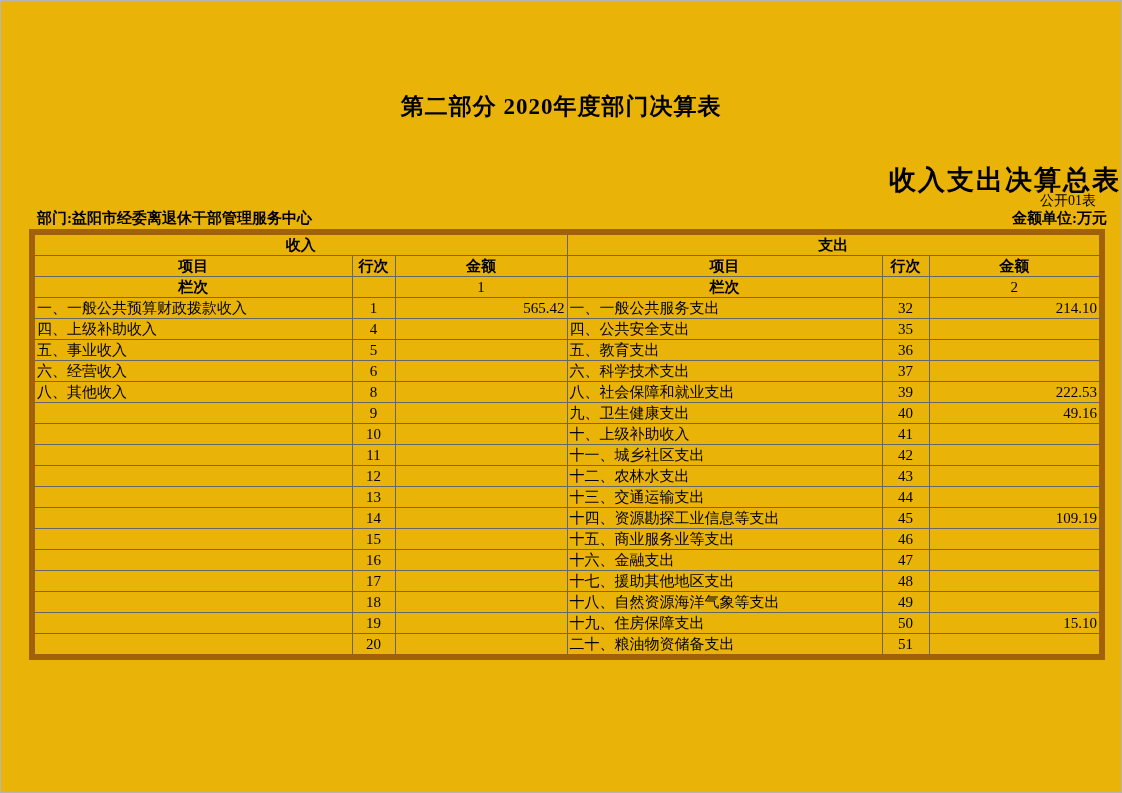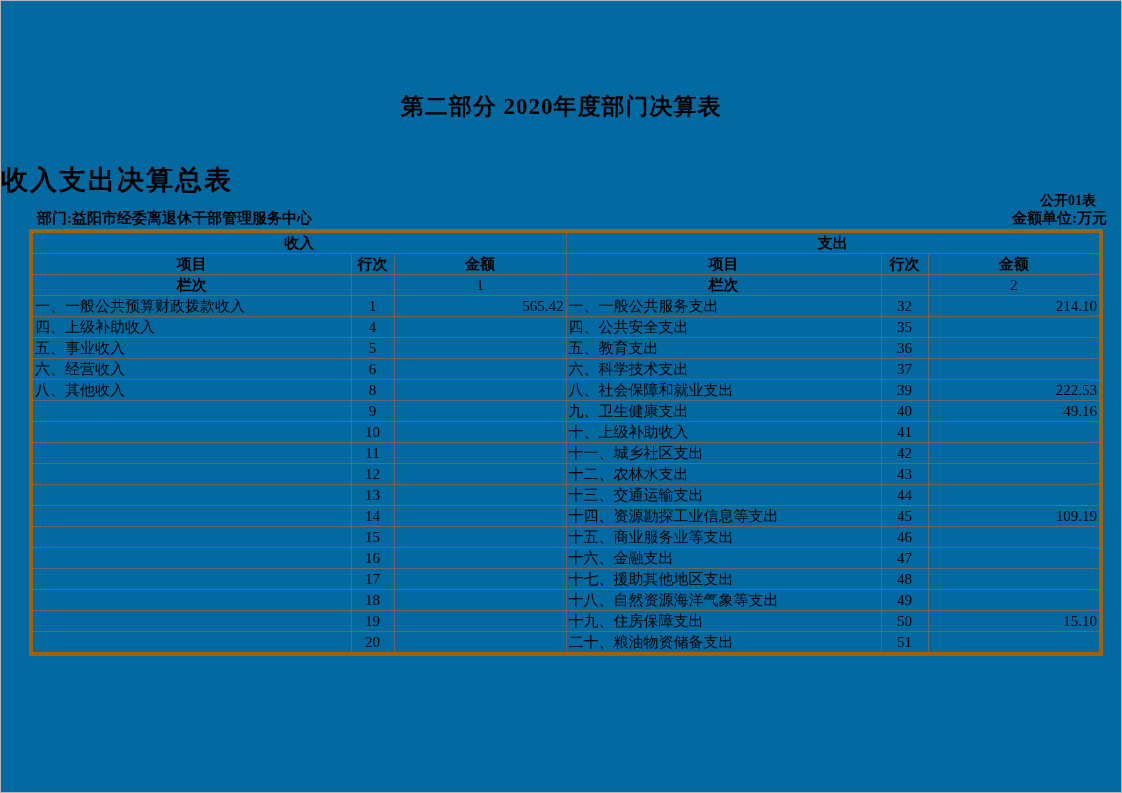--- a/index.html
+++ b/index.html
@@ -1,24 +1,24 @@
 <!DOCTYPE html>
 <html><head>
 <meta charset="utf-8">
 <style>
   html,body{margin:0;padding:0;background:#fff;}
   body{width:1122px;height:793px;font-family:"Liberation Serif","DejaVu Serif",serif;color:#000;}
-  .page{position:relative;width:1122px;height:793px;box-sizing:border-box;border:1px solid #b5b5b5;background:#0369a1;overflow:hidden;}
+  .page{position:relative;width:1122px;height:793px;box-sizing:border-box;border:1px solid #b5b5b5;background:#eab308;overflow:hidden;}
   .part-title{position:absolute;top:90px;left:0;width:100%;text-align:center;font-size:23px;font-weight:700;letter-spacing:1px;}
-  .table-title{position:absolute;top:161px;left:0;width:100%;text-align:left;font-size:27px;font-weight:700;letter-spacing:2px;}
-  .table-code{position:absolute;top:191px;right:25px;font-size:14px;font-weight:700;}
+  .table-title{position:absolute;top:161px;left:0;width:100%;text-align:right;font-size:27px;font-weight:700;letter-spacing:2px;}
+  .table-code{position:absolute;top:191px;right:25px;font-size:14px;font-weight:400;}
   .meta-row{position:absolute;top:208px;left:36px;width:1070px;display:flex;justify-content:space-between;font-size:15px;font-weight:700;}
   table.budget{position:absolute;top:228px;left:28px;width:1070px;border-collapse:collapse;table-layout:fixed;font-size:15px;}
   table.budget th,table.budget td{border:1px solid #666;padding:0 2px;height:20px;line-height:20px;overflow:hidden;white-space:nowrap;box-sizing:border-box;}
-  table.budget{border:4px solid #a16207;}
+  table.budget{border:6px solid #a16207;}
   th.section{font-weight:700;text-align:center;font-size:15px;}
   th.colhead{font-weight:700;text-align:center;}
   td.lanci{font-weight:700;text-align:center;}
   td.colno{text-align:center;font-weight:400;}
   td.item{text-align:left;font-weight:400;padding-left:2px;}
   td.line{text-align:center;font-weight:400;}
   td.amount{text-align:right;font-weight:400;padding-right:3px;}
 </style>
 </head>
 <body>

